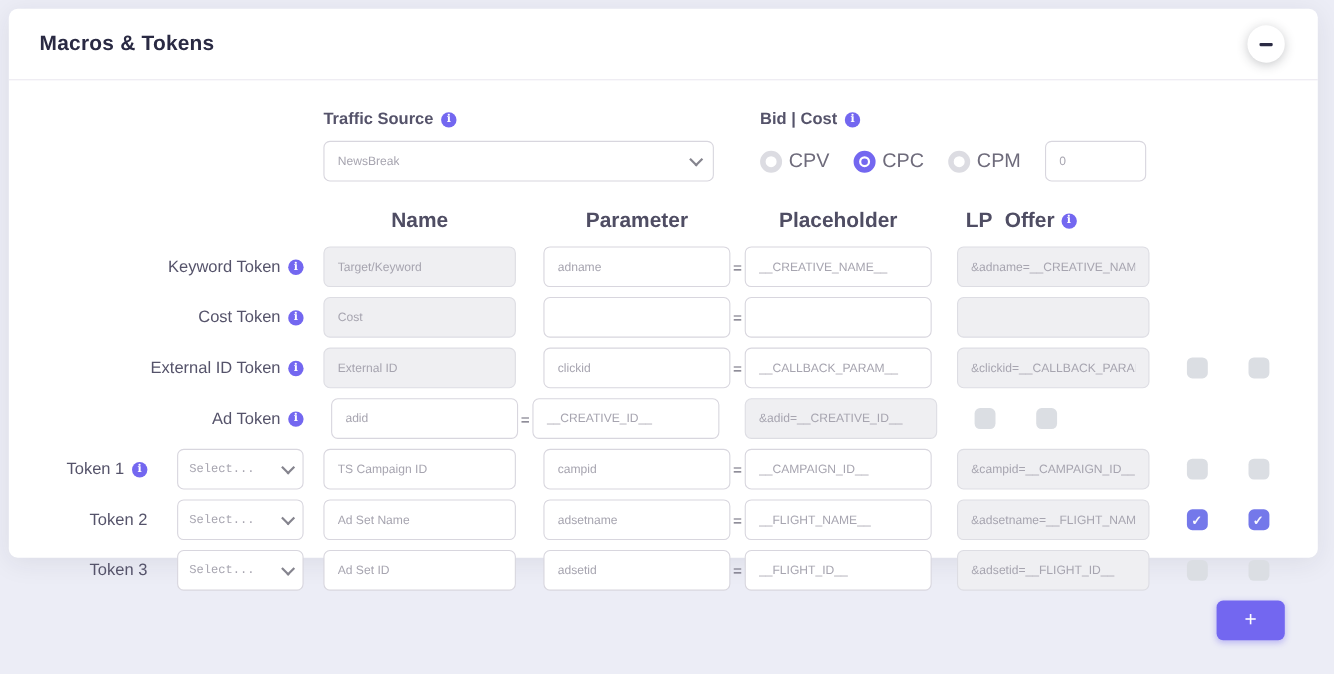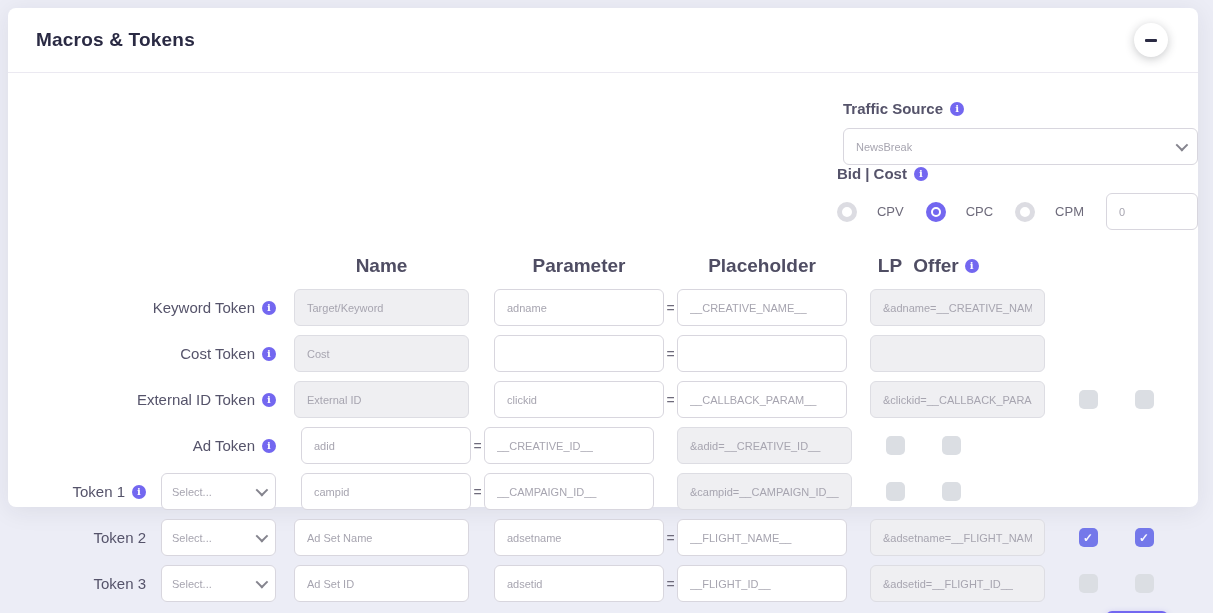--- a/index.html
+++ b/index.html
@@ -16,46 +16,46 @@
   .dash { width:12px; height:3px; background:#2b2b44; border-radius:1px; }
 
   .card-body { padding:27px 0 0 20px; }
 
   .field-label { display:flex; align-items:center; gap:7px; font-size:15px; font-weight:700; color:#55536a; margin-bottom:11px; }
   .info-icon { width:14px; height:14px; border-radius:50%; background:#7367f0; color:#fff; flex:0 0 auto;
                display:inline-flex; align-items:center; justify-content:center; font-size:10px; font-weight:700;
                font-family:"DejaVu Serif",serif; }
   .info-icon::before { content:"i"; line-height:1; }
 
-  .top-controls { display:flex; align-items:flex-end;flex-direction:column; }
+  .top-controls { display:flex; align-items:flex-start; }
   .ts-group { margin-left:266px; width:355px; }
   .bid-group { margin-left:42px; }
 
   .input, .select { height:37px; border:1px solid #d8d6de; border-radius:6px; background:#fff;
                     font-family:"Liberation Sans",sans-serif; font-size:11px; color:#a7a5b0; padding:0 12px; }
   .input { width:100%; outline:none; }
   .input.disabled { background:#efeff2; border-color:#ddddE3; }
   .select { display:flex; align-items:center; justify-content:space-between; cursor:pointer; }
   .select-value { color:#a7a5b0; white-space:nowrap; overflow:hidden; }
   .chevron { width:9px; height:9px; border-right:2px solid #85848e; border-bottom:2px solid #85848e;
              transform:rotate(45deg) translateY(-2px); flex:0 0 auto; margin-left:8px; }
   .ts-select { width:355px; }
 
   .bid-row { display:flex; align-items:center; }
-  .radio-item { display:flex; align-items:center; gap:20px; margin-right:22px; cursor:pointer;
-                font-size:13px; color:#6e6b7b; height:37px; }
+  .radio-item { display:flex; align-items:center; gap:6px; margin-right:22px; cursor:pointer;
+                font-size:18px; color:#6e6b7b; height:37px; }
   .radio { width:20px; height:20px; border-radius:50%; border:5px solid #dcdce2; background:#fff; position:relative; flex:0 0 auto; }
   .radio-item.checked .radio { border-color:#7367f0; }
   .radio-item.checked .radio::after { content:""; position:absolute; inset:2px; border-radius:50%; background:#7367f0; }
   .bid-input { width:92px; margin-left:0px; }
 
   .row { display:flex; align-items:center; margin-bottom:9px; }
   .col-label { width:248px; display:flex; align-items:center; justify-content:flex-end; gap:7px;
                font-size:15px; font-weight:500; color:#55536a; flex:0 0 auto; }
-  .token-select { width:115px; margin-left:8px; flex:0 0 auto; padding:0 10px; }
+  .token-select { width:115px; margin-left:20px; flex:0 0 auto; padding:0 10px;font-family:Liberation Mono, monospace; }
   .col-name  { width:175px; margin-left:18px; flex:0 0 auto; }
   .col-param { width:170px; margin-left:25px; flex:0 0 auto; }
   .col-eq    { width:13px; text-align:center; font-size:14px; color:#6e6b7b; flex:0 0 auto; }
   .col-ph    { width:170px; flex:0 0 auto; }
   .col-url   { width:175px; margin-left:23px; flex:0 0 auto; }
   .col-lp    { width:56px; margin-left:15px; display:flex; justify-content:center; flex:0 0 auto; }
   .col-offer { width:56px; display:flex; justify-content:center; align-items:center; gap:6px; flex:0 0 auto; }
 
   .table-header { margin-top:25px; margin-bottom:12px; align-items:center; }
   .th { font-size:19px; font-weight:700; color:#4f4d63; text-align:center; border:none; background:none; height:auto; padding:0; }
@@ -195,20 +195,21 @@
 
     <div class="row">
       <div class="col-label">
         <span>Token 1</span>
         <span class="info-icon"></span>
         <div class="select token-select">
           <span class="select-value">Select...</span>
           <span class="chevron"></span>
         </div>
       </div>
+      <div class="col-name"><input class="input" value="TS Campaign ID" style=""></div>
       <div class="col-param"><input class="input" value="campid" style=""></div>
       <div class="col-eq">=</div>
       <div class="col-ph"><input class="input" value="__CAMPAIGN_ID__" style=""></div>
       <div class="col-url"><input class="input disabled" value="&amp;campid=__CAMPAIGN_ID__" style=""></div>
       <div class="col-lp">
           <span class="checkbox"></span>
         </div>
       <div class="col-offer">
           <span class="checkbox"></span>
         </div>

